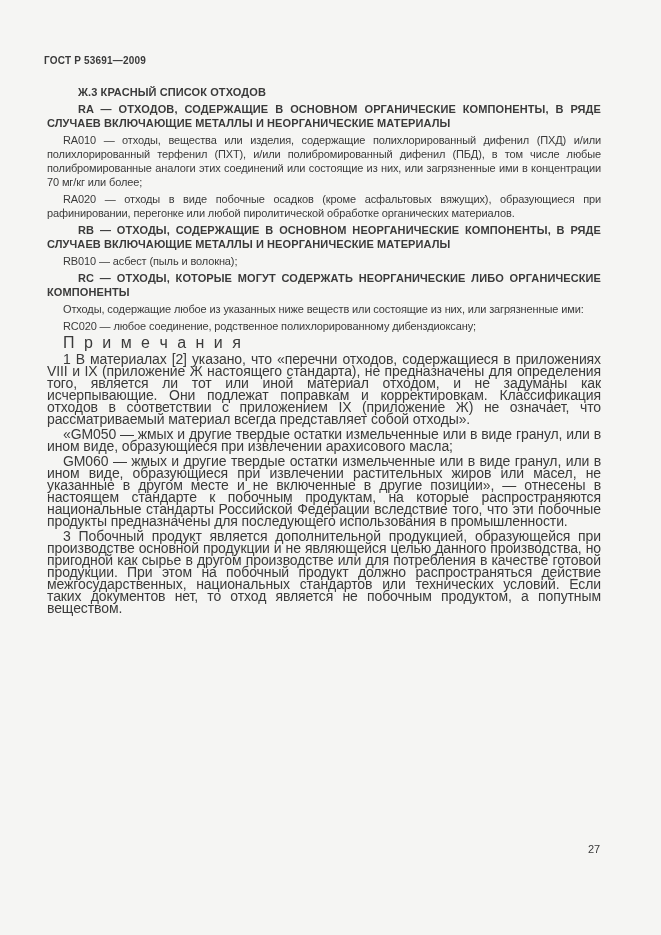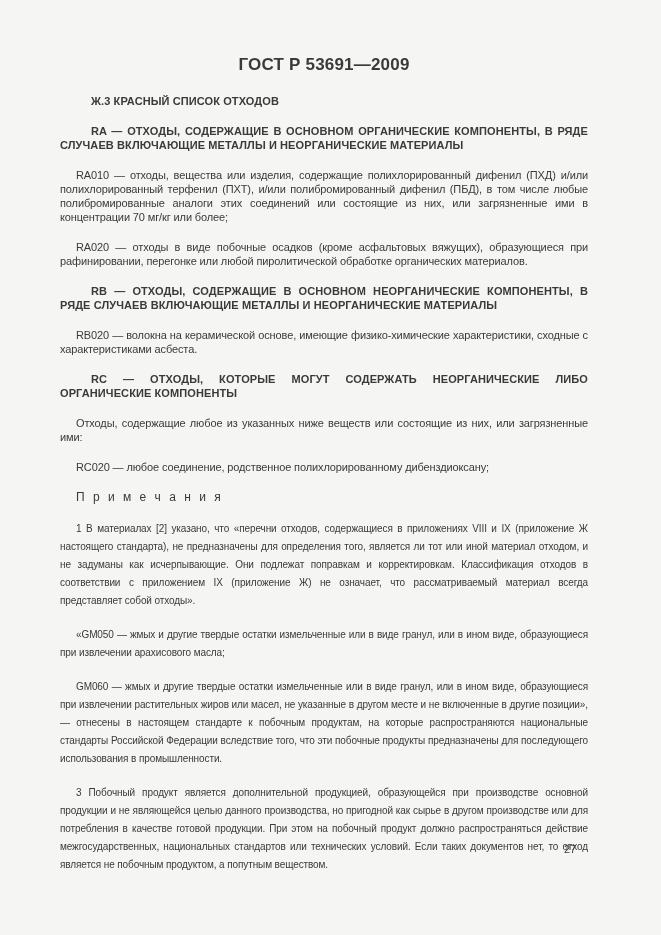--- a/index.html
+++ b/index.html
@@ -16,34 +16,34 @@
     color: #3a3a3a;
   }
   .page {
     position: absolute;
     inset: 0;
     box-sizing: border-box;
     padding: 55px 57px 0 44px;
     background: #f5f5f3;
   }
   .page-header {
-    text-align: center;
+    text-align: left;
     font-weight: bold;
-    font-size: 17px;
+    font-size: 10px;
     letter-spacing: 0.2px;
     color: #3a3a3a;
   }
   .doc-body {
     margin-top: 19px;
     font-size: 11px;
     line-height: 14px;
     text-align: justify;
     letter-spacing: -0.12px;
   }
-  .doc-body p { margin: 16px; }
+  .doc-body p { margin: 3px; }
   .section-heading {
     font-weight: bold;
     text-indent: 31px;
     text-align: left;
     margin-bottom: 2px;
     letter-spacing: 0.1px;
   }
   .category-heading {
     font-weight: bold;
     text-indent: 31px;
@@ -51,52 +51,52 @@
     letter-spacing: 0.1px;
   }
   .paragraph {
     text-indent: 16px;
   }
   .notes-label {
     text-indent: 16px;
     letter-spacing: 2.5px;
     margin-top: 9px;
     margin-bottom: 2px;
-    font-size: 12px;
+    font-size: 16px;
     text-align: left;
   }
   .note {
-    font-size: 10px;
-    line-height: 18px;
+    font-size: 14px;
+    line-height: 12px;
     text-indent: 16px;
     letter-spacing: -0.1px;
   }
   .page-number {
     position: absolute;
     top: 843px;
-    left: 564px;
+    left: 588px;
     font-size: 11px;
     color: #3a3a3a;
   }
 </style>
 </head>
 <body>
 
 <div class="page">
   <div class="page-header">
     <span>ГОСТ Р 53691—2009</span>
   </div>
 
   <div class="doc-body" id="doc-body">
       <p class="section-heading">Ж.3  КРАСНЫЙ СПИСОК ОТХОДОВ</p>
-      <p class="category-heading">RA — ОТХОДЫ, СОДЕРЖАЩИЕ В ОСНОВНОМ ОРГАНИЧЕСКИЕ КОМПОНЕНТЫ, В РЯДЕ СЛУЧАЕВ ВКЛЮЧАЮЩИЕ МЕТАЛЛЫ И НЕОРГАНИЧЕСКИЕ МАТЕРИАЛЫ</p>
+      <p class="category-heading">RA — ОТХОДОВ, СОДЕРЖАЩИЕ В ОСНОВНОМ ОРГАНИЧЕСКИЕ КОМПОНЕНТЫ, В РЯДЕ СЛУЧАЕВ ВКЛЮЧАЮЩИЕ МЕТАЛЛЫ И НЕОРГАНИЧЕСКИЕ МАТЕРИАЛЫ</p>
       <p class="paragraph">RA010 — отходы, вещества или изделия, содержащие полихлорированный дифенил (ПХД) и/или полихлорированный терфенил (ПХТ), и/или полибромированный дифенил (ПБД), в том числе любые полибромированные аналоги этих соединений или состоящие из них, или загрязненные ими в концентрации 70 мг/кг или более;</p>
       <p class="paragraph">RA020 — отходы в виде побочные осадков (кроме асфальтовых вяжущих), образующиеся при рафинировании, перегонке или любой пиролитической обработке органических материалов.</p>
       <p class="category-heading">RB — ОТХОДЫ, СОДЕРЖАЩИЕ В ОСНОВНОМ НЕОРГАНИЧЕСКИЕ КОМПОНЕНТЫ, В РЯДЕ СЛУЧАЕВ ВКЛЮЧАЮЩИЕ МЕТАЛЛЫ И НЕОРГАНИЧЕСКИЕ МАТЕРИАЛЫ</p>
-      <p class="paragraph">RB020 — волокна на керамической основе, имеющие физико-химические характеристики, сходные с характеристиками асбеста.</p>
+      <p class="paragraph">RB010 — асбест (пыль и волокна);</p>
       <p class="category-heading">RC — ОТХОДЫ, КОТОРЫЕ МОГУТ СОДЕРЖАТЬ НЕОРГАНИЧЕСКИЕ ЛИБО ОРГАНИЧЕСКИЕ КОМПОНЕНТЫ</p>
       <p class="paragraph">Отходы, содержащие любое из указанных ниже веществ или состоящие из них, или загрязненные ими:</p>
       <p class="paragraph">RC020 — любое соединение, родственное полихлорированному дибенздиоксану;</p>
       <p class="notes-label">П р и м е ч а н и я</p>
       <p class="note">1 В материалах [2] указано, что «перечни отходов, содержащиеся в приложениях VIII и IX (приложение Ж настоящего стандарта), не предназначены для определения того, является ли тот или иной материал отходом, и не задуманы как исчерпывающие. Они подлежат поправкам и корректировкам. Классификация отходов в соответствии с приложением IX (приложение Ж) не означает, что рассматриваемый материал всегда представляет собой отходы».</p>
       <p class="note">«GM050 — жмых и другие твердые остатки измельченные или в виде гранул, или в ином виде, образующиеся при извлечении арахисового масла;</p>
       <p class="note">GM060 — жмых и другие твердые остатки измельченные или в виде гранул, или в ином виде, образующиеся при извлечении растительных жиров или масел, не указанные в другом месте и не включенные в другие позиции», — отнесены в настоящем стандарте к побочным продуктам, на которые распространяются национальные стандарты Российской Федерации вследствие того, что эти побочные продукты предназначены для последующего использования в промышленности.</p>
       <p class="note">3 Побочный продукт является дополнительной продукцией, образующейся при производстве основной продукции и не являющейся целью данного производства, но пригодной как сырье в другом производстве или для потребления в качестве готовой продукции. При этом на побочный продукт должно распространяться действие межгосударственных, национальных стандартов или технических условий. Если таких документов нет, то отход является не побочным продуктом, а попутным веществом.</p>
     </div>
 

